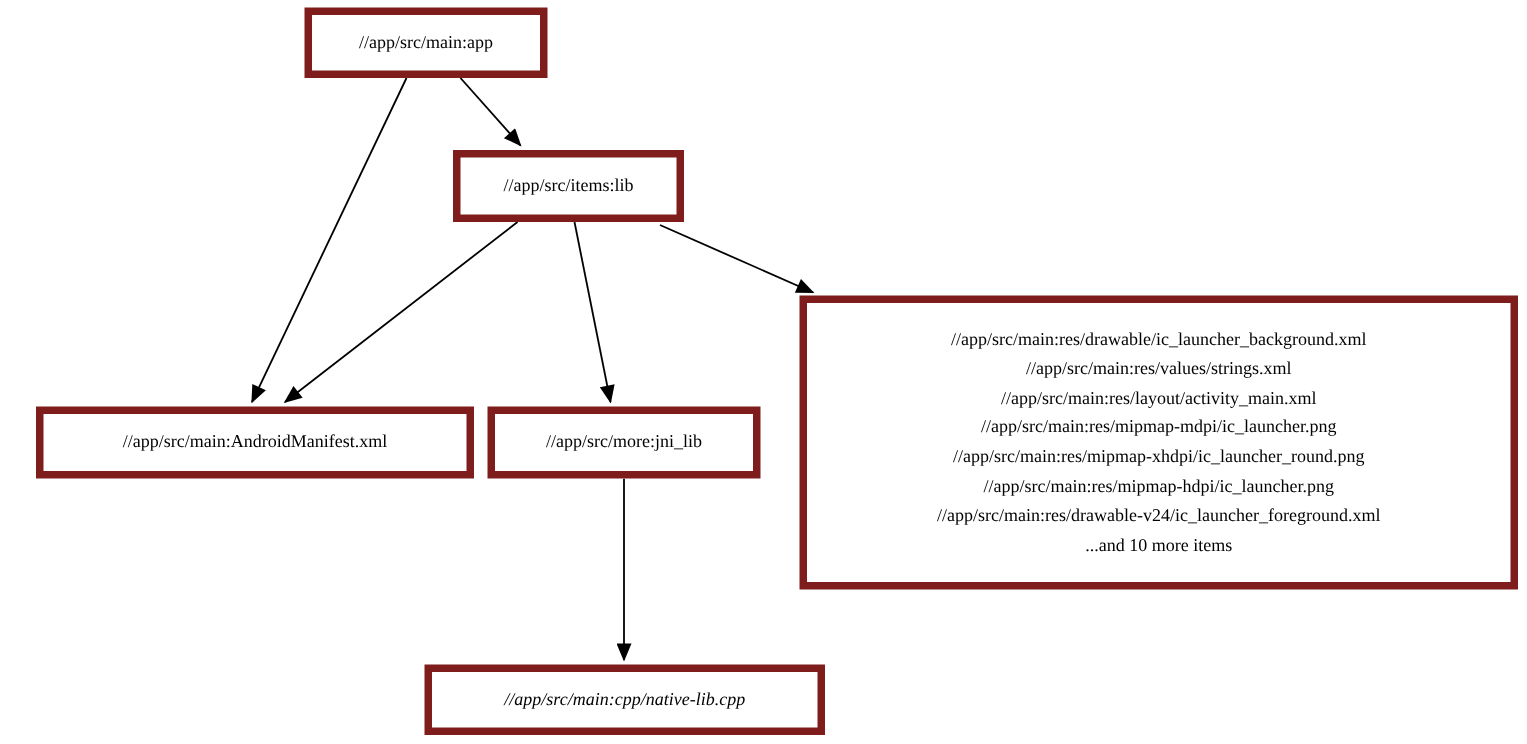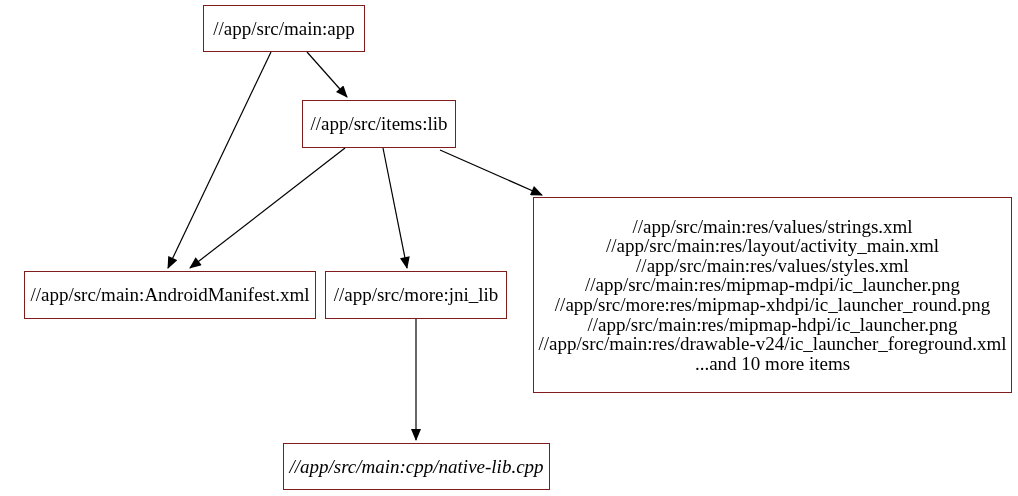--- a/index.html
+++ b/index.html
@@ -19,28 +19,28 @@
   .edges-layer {
     position: absolute;
     left: 0;
     top: 0;
     width: 1018px;
     height: 496px;
   }
   .node {
     position: absolute;
     box-sizing: border-box;
-    border: 1px solid #7f1d1d;
+    border: 5px solid #7f1d1d;
     background: #ffffff;
     display: flex;
     flex-direction: column;
     align-items: center;
     justify-content: center;
     text-align: center;
-    font-size: 19px;
+    font-size: 12px;
     line-height: 19.6px;
     white-space: nowrap;
   }
   .node-app            { left: 203px; top: 5px;   width: 162px; height: 47px; }
   .node-lib            { left: 302px; top: 100px; width: 154px; height: 48px; }
   .node-manifest       { left: 24px;   top: 271px; width: 292px; height: 48px; }
   .node-jni-lib        { left: 325px; top: 271px; width: 182px; height: 48px; }
   .node-resources      { left: 533px; top: 197px; width: 479px; height: 196px; }
   .node-native-lib-cpp { left: 283px; top: 443px; width: 267px; height: 47px; font-style: italic; }
   .res-line { display: block; }
@@ -74,25 +74,25 @@
 
   <div class="node node-manifest">
     <span>//app/src/main:AndroidManifest.xml</span>
   </div>
 
   <div class="node node-jni-lib">
     <span>//app/src/more:jni_lib</span>
   </div>
 
   <div class="node node-resources">
+    <span class="res-line">//app/src/main:res/drawable/ic_launcher_background.xml</span>
     <span class="res-line">//app/src/main:res/values/strings.xml</span>
     <span class="res-line">//app/src/main:res/layout/activity_main.xml</span>
-    <span class="res-line">//app/src/main:res/values/styles.xml</span>
     <span class="res-line">//app/src/main:res/mipmap-mdpi/ic_launcher.png</span>
-    <span class="res-line">//app/src/more:res/mipmap-xhdpi/ic_launcher_round.png</span>
+    <span class="res-line">//app/src/main:res/mipmap-xhdpi/ic_launcher_round.png</span>
     <span class="res-line">//app/src/main:res/mipmap-hdpi/ic_launcher.png</span>
     <span class="res-line">//app/src/main:res/drawable-v24/ic_launcher_foreground.xml</span>
     <span class="res-line">...and 10 more items</span>
   </div>
 
   <div class="node node-native-lib-cpp">
     <span>//app/src/main:cpp/native-lib.cpp</span>
   </div>
 
 </div>

